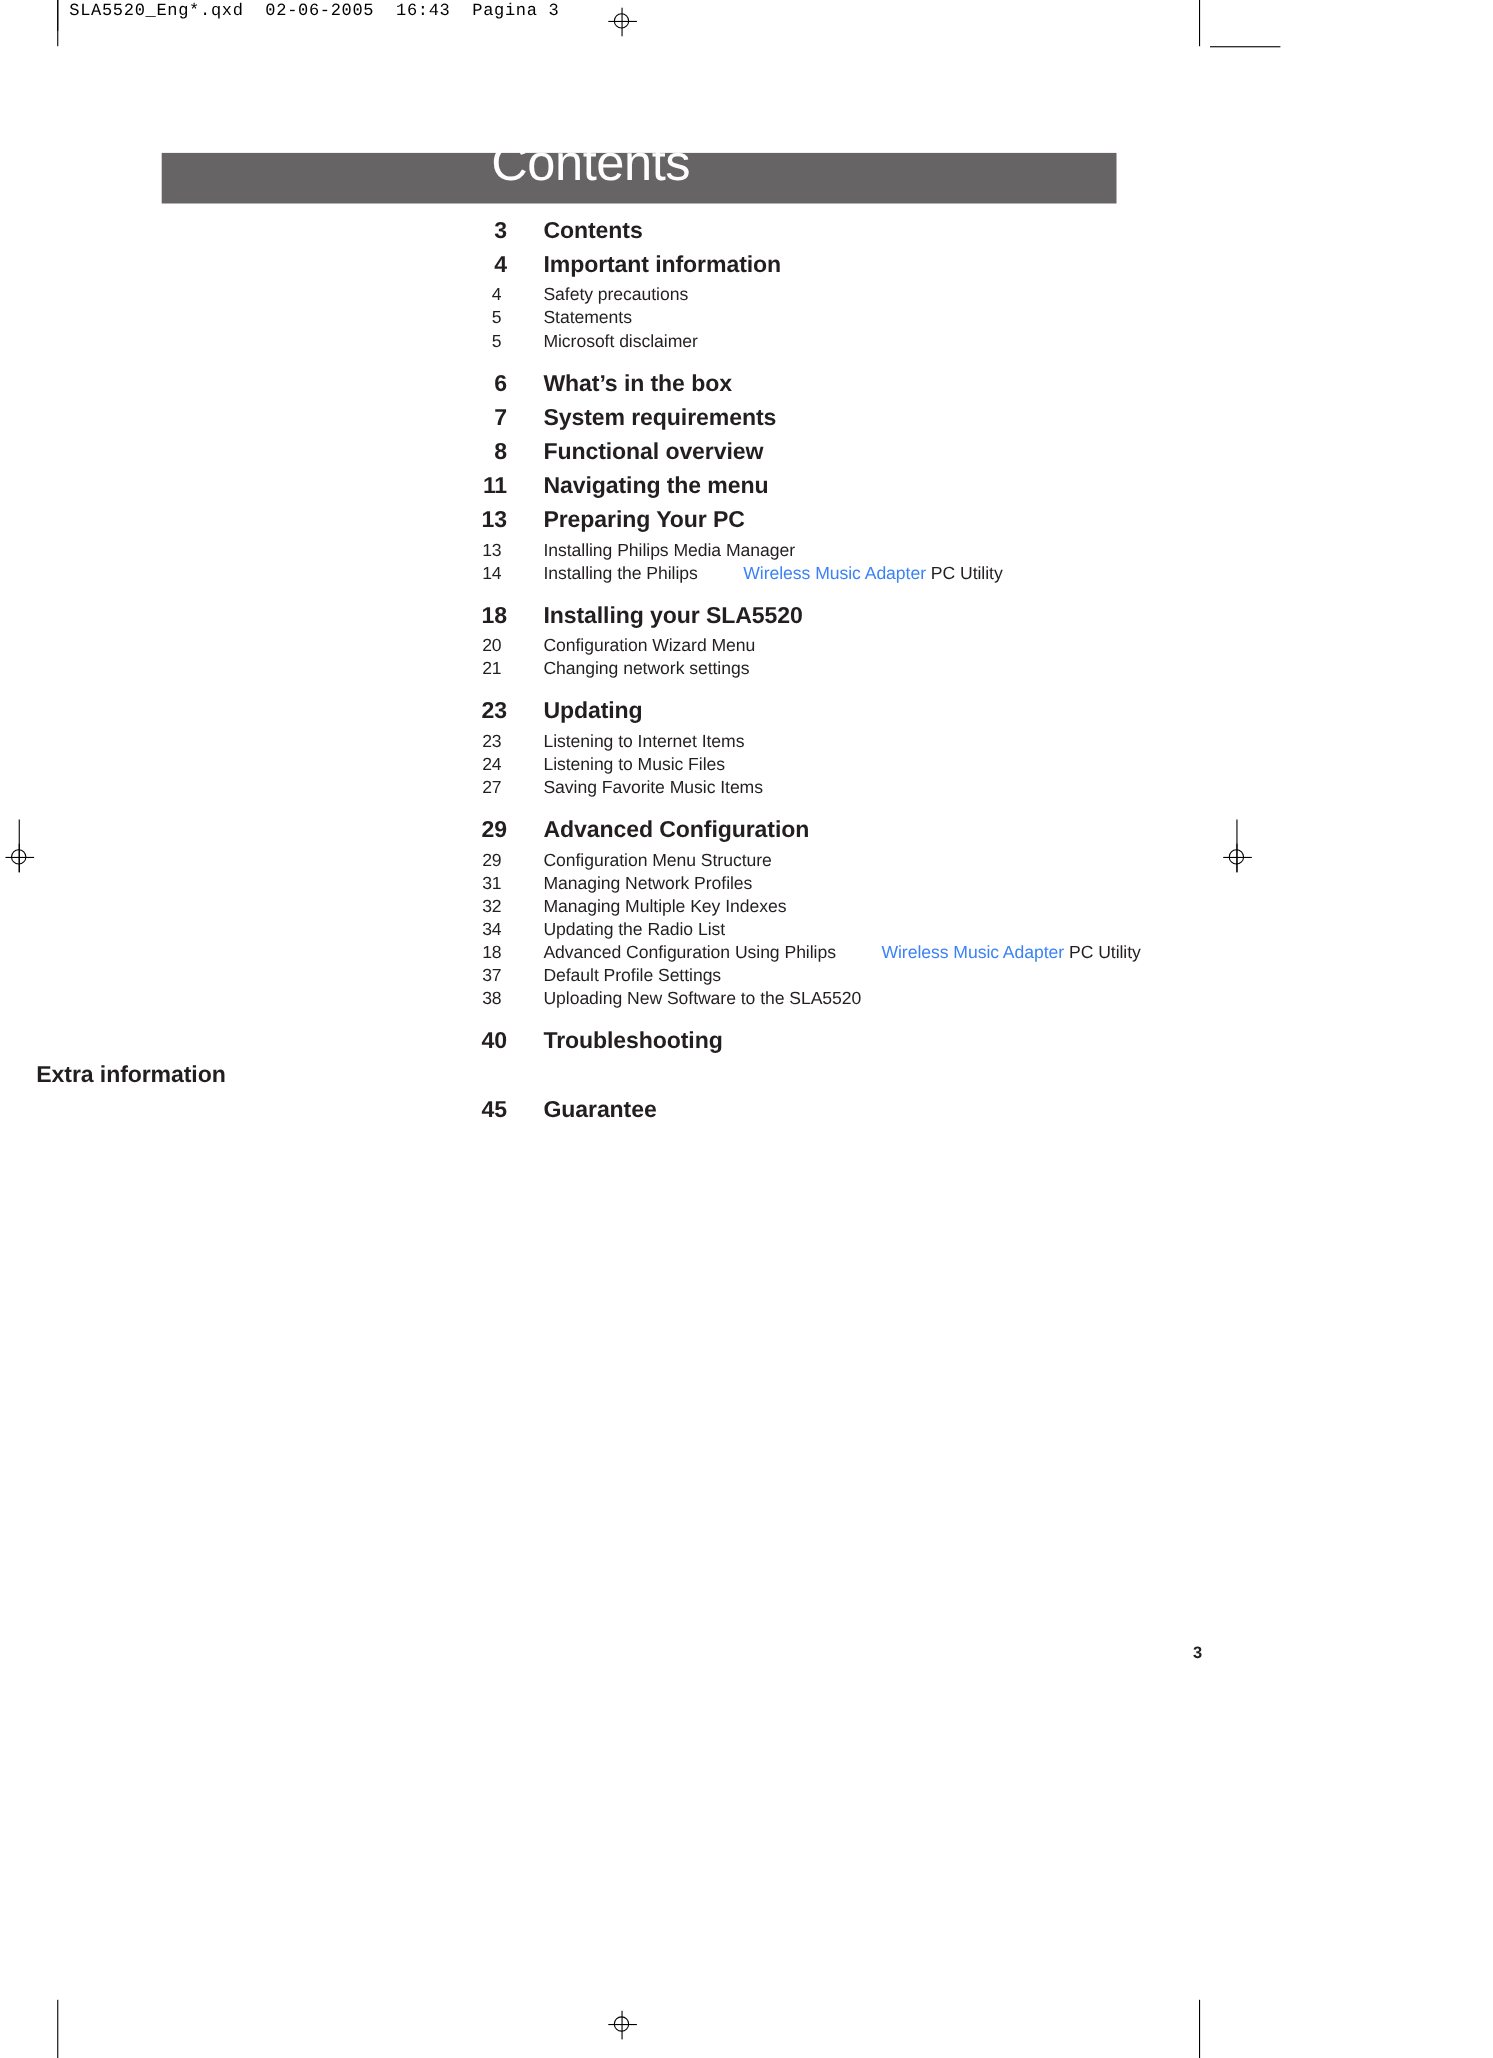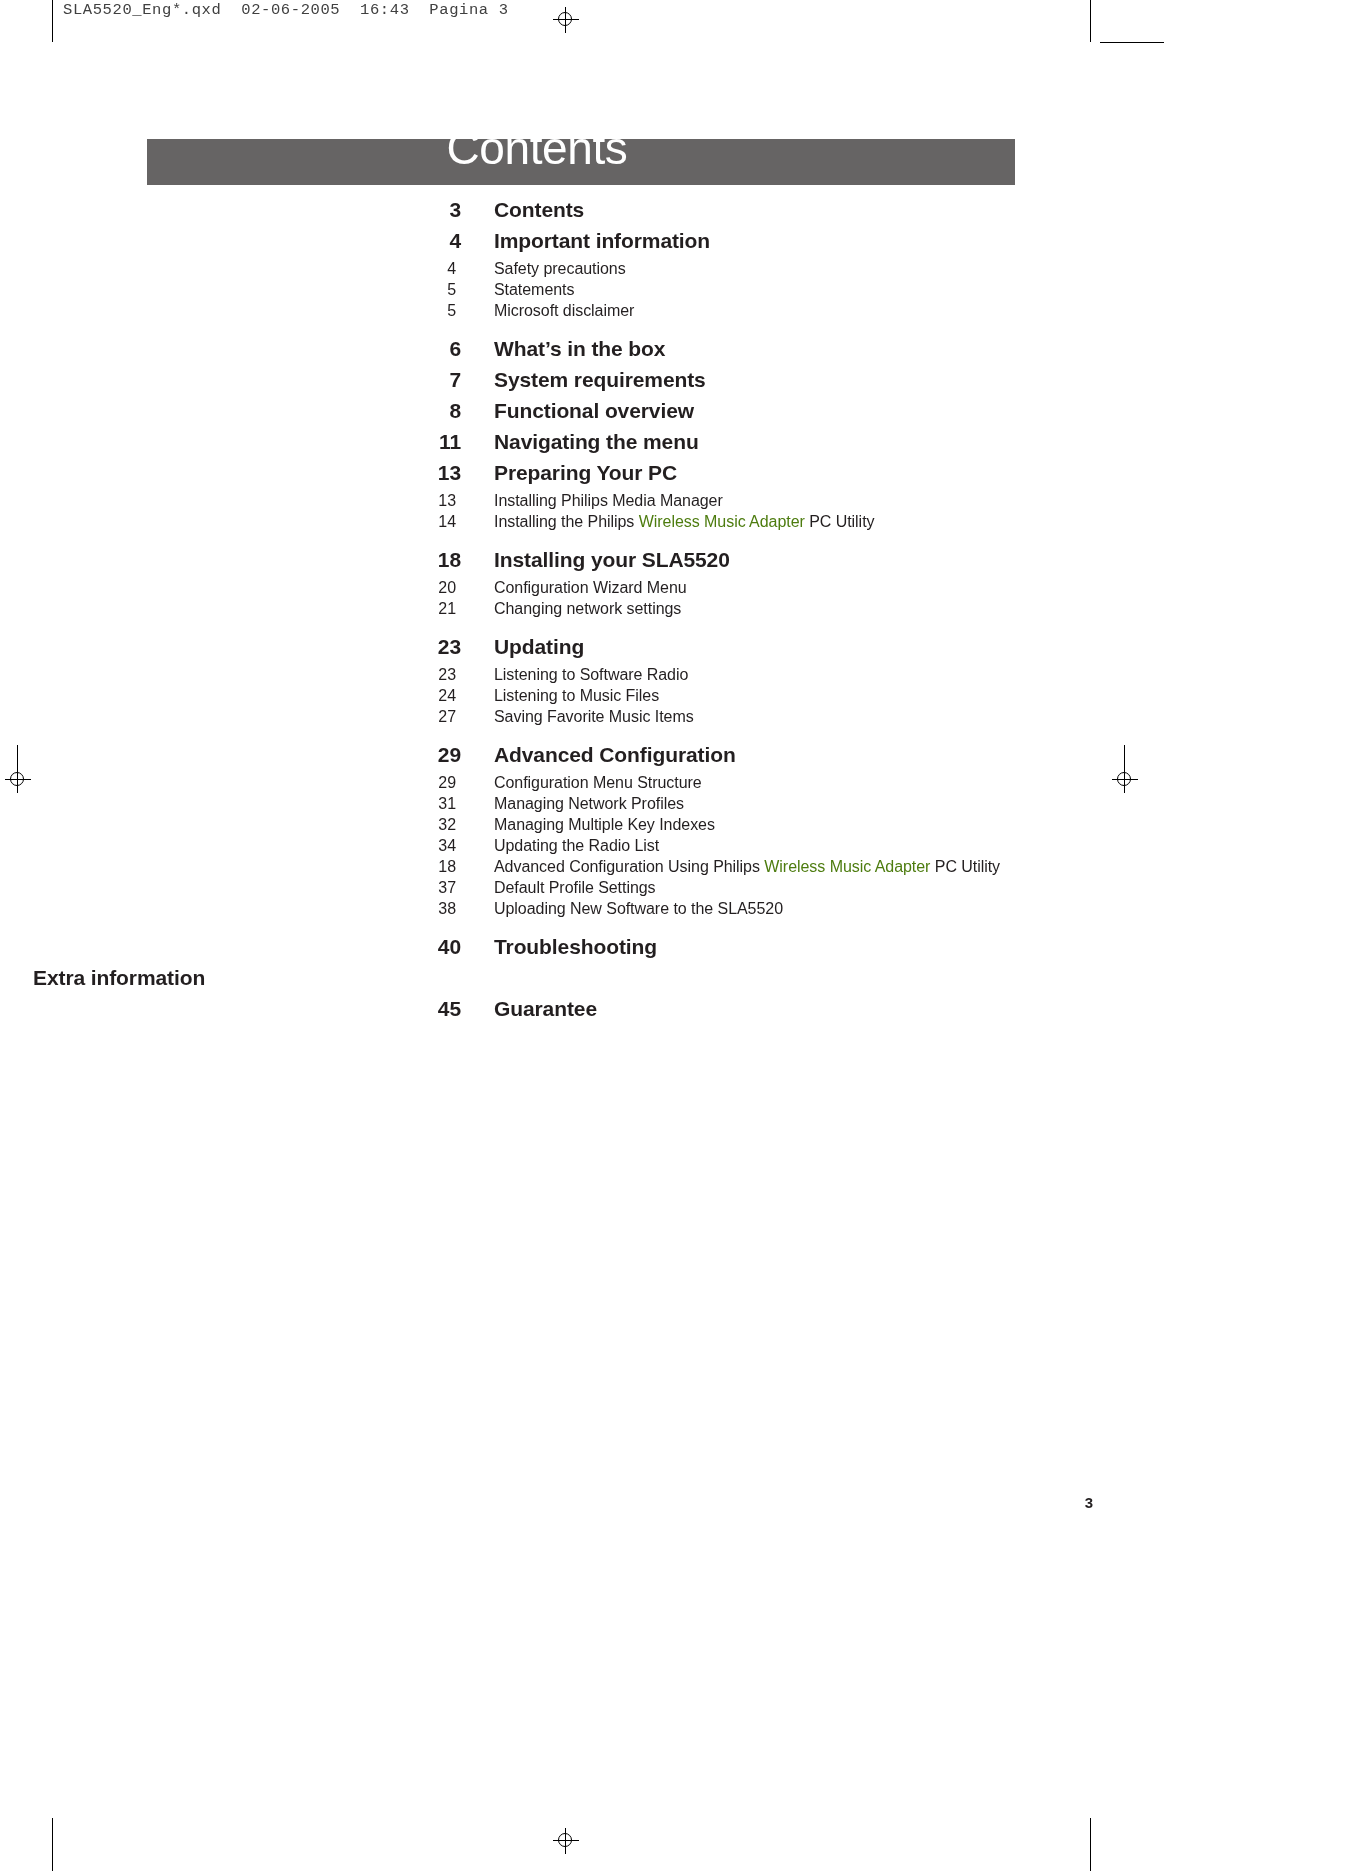--- a/index.html
+++ b/index.html
@@ -61,21 +61,21 @@
     width: 1px; height: 28px;
     background: #000;
   }
   .proof-header .fname {
     position: absolute;
     left: 11px;
     top: 1px;
     font-family: "Liberation Mono", "DejaVu Sans Mono", monospace;
     font-size: 15.5px;
     letter-spacing: 0.6px;
-    color: #404040;
+    color: #000000;
     white-space: pre;
   }
 
   
   .banner {
     position: absolute;
     left: 147px;
     top: 139px;
     width: 868px;
     height: 46px;
@@ -146,21 +146,22 @@
   .row.sub .num {
     width: 456px;
     flex: 0 0 456px;
     padding-right: 0px;
   }
   .row.sub .label {
     padding-left: 38px;
   }
 
   .accent {
-    color: #4d7c0f;
+    color: #3b82f6;
+    margin-left: 37px;
   }
 
   
   .folio {
     position: absolute;
     right: 264px;
     top: 1494px;
     font-size: 15px;
     font-weight: bold;
     color: #231f20;
@@ -280,21 +281,21 @@
     <div class="row sub">
       <span class="num">21</span>
       <span class="label">Changing network settings</span>
     </div>
     <div class="row main gap">
       <span class="num">23</span>
       <span class="label">Updating</span>
     </div>
     <div class="row sub">
       <span class="num">23</span>
-      <span class="label">Listening to Software Radio</span>
+      <span class="label">Listening to Internet Items</span>
     </div>
     <div class="row sub">
       <span class="num">24</span>
       <span class="label">Listening to Music Files</span>
     </div>
     <div class="row sub">
       <span class="num">27</span>
       <span class="label">Saving Favorite Music Items</span>
     </div>
     <div class="row main gap">

